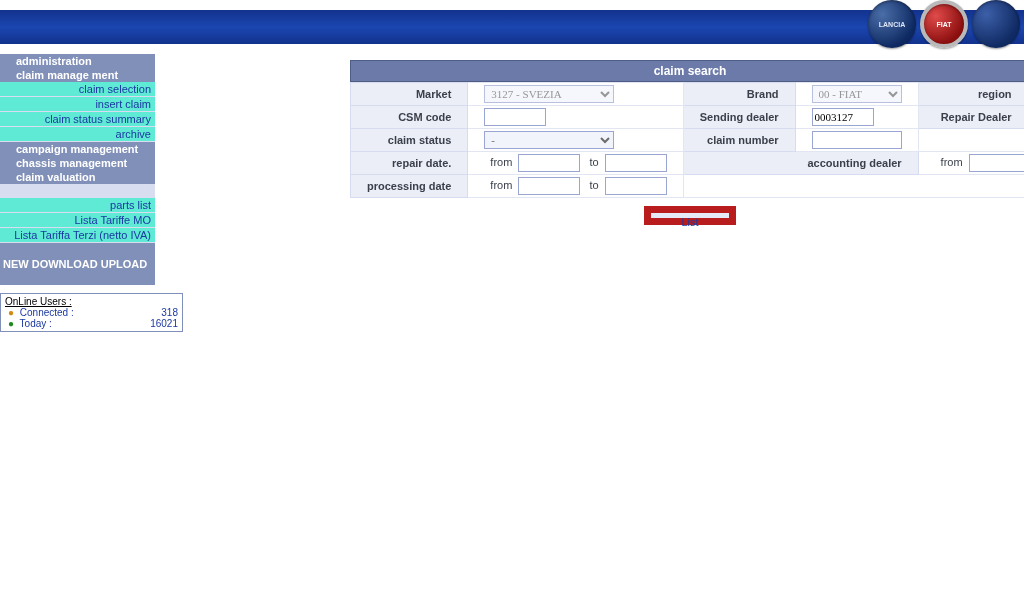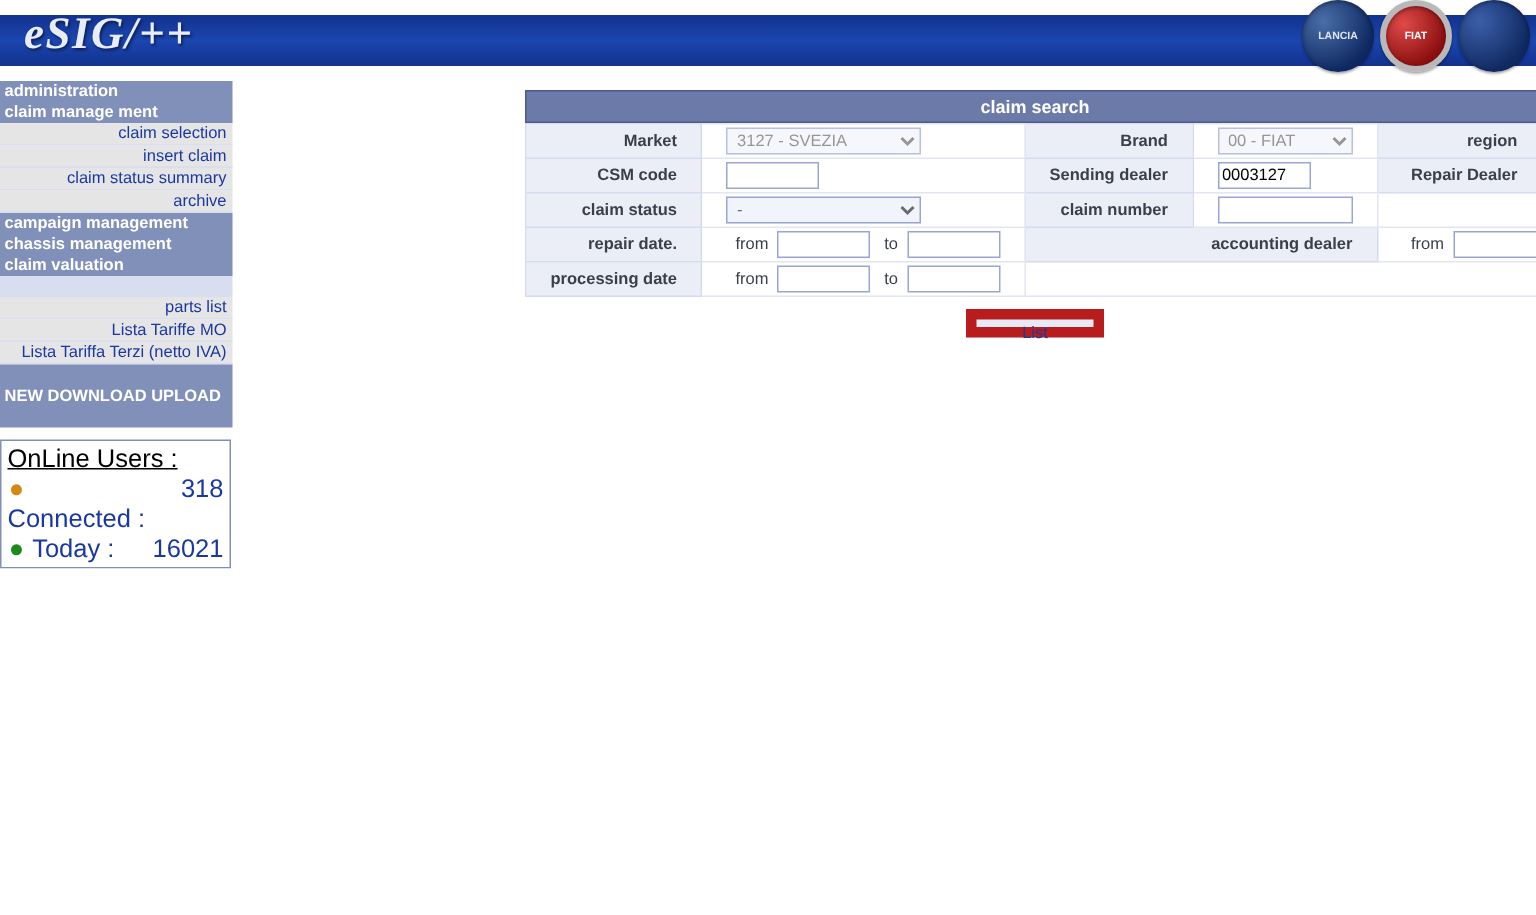--- a/index.html
+++ b/index.html
@@ -50,25 +50,25 @@
   
   .sidebar{
     width:155px;
     flex:0 0 155px;
     background:#fff;
   }
   .sb-group{
     background:#8190b9;
     color:#fff;
     font-weight:bold;
-    padding:1px 3px;
+    padding:1px 16px;
     font-size:11px;
   }
   .sb-item{
-    background:#e5e5e5;
+    background:#5eead4;
     color:#1b38a0;
     text-align:right;
     padding:1px 4px;
     font-size:11px;
     border-bottom:1px solid #d8def0;
     cursor:pointer;
   }
   .sb-dl{
     background:#8190b9;
     color:#fff;
@@ -88,23 +88,23 @@
     margin:6px auto;
     background:radial-gradient(circle at 30% 30%,#e04a4a,#8d1010 70%);
     border:4px solid #b9b9b9;
     display:flex;align-items:center;justify-content:center;
     color:#fff;font-size:8px;font-weight:bold;
   }
   .online-box{
     margin:8px 0 0 0;
     border:1px solid #8190b9;
     padding:2px 4px;
-    font-size:17px;
+    font-size:10px;
     color:#1b38a0;
-    width:154px;
+    width:183px;
   }
   .online-box .title{text-decoration:underline;color:#000;}
   .online-row{display:flex;justify-content:space-between;gap:20px;}
   .online-row .ico{width:12px;display:inline-block;text-align:center;}
   .ico.user{color:#d28a12;}
   .ico.users{color:#1e8a1e;}
 
   
   .main{flex:1;padding:6px 6px 6px 195px;}
   .panel{width:680px;}
@@ -139,20 +139,21 @@
     background:#fff;
     border:1px solid #e2e6f2;
   }
   td.val input[type=text],
   td.val select{
     font-size:11px;
     border:1px solid #9aa6d1;
     height:18px;
     padding:0 2px;
     vertical-align:middle;
+    font-family:Liberation Serif, serif;
   }
   select{background:#f2f4fb;color:#6b6b6b;}
   .w60{width:62px;}
   .w90{width:90px;}
   .w130{width:130px;}
   .sublbl{font-weight:normal;color:#3a3f4a;padding:0 3px 0 6px;}
   td.lbl-right{background:#ebeef7;text-align:right;font-weight:bold;border:1px solid #d6dcf0;}
 
   .btn-row{text-align:center;padding:8px 0;}
   .btn{
@@ -164,21 +165,20 @@
     font-size:11px;
     cursor:pointer;
     text-align:center;
   }
 </style>
 </head>
 <body>
 
 <div class="banner">
   <div class="banner-bar"></div>
-  <div class="logo">eSIG/++</div>
   <div class="brand-badges">
     <div class="badge lancia">LANCIA</div>
     <div class="badge fiat">FIAT</div>
     <div class="badge extra"></div>
   </div>
 </div>
 
 <div class="wrap">
 
   <div class="sidebar">

